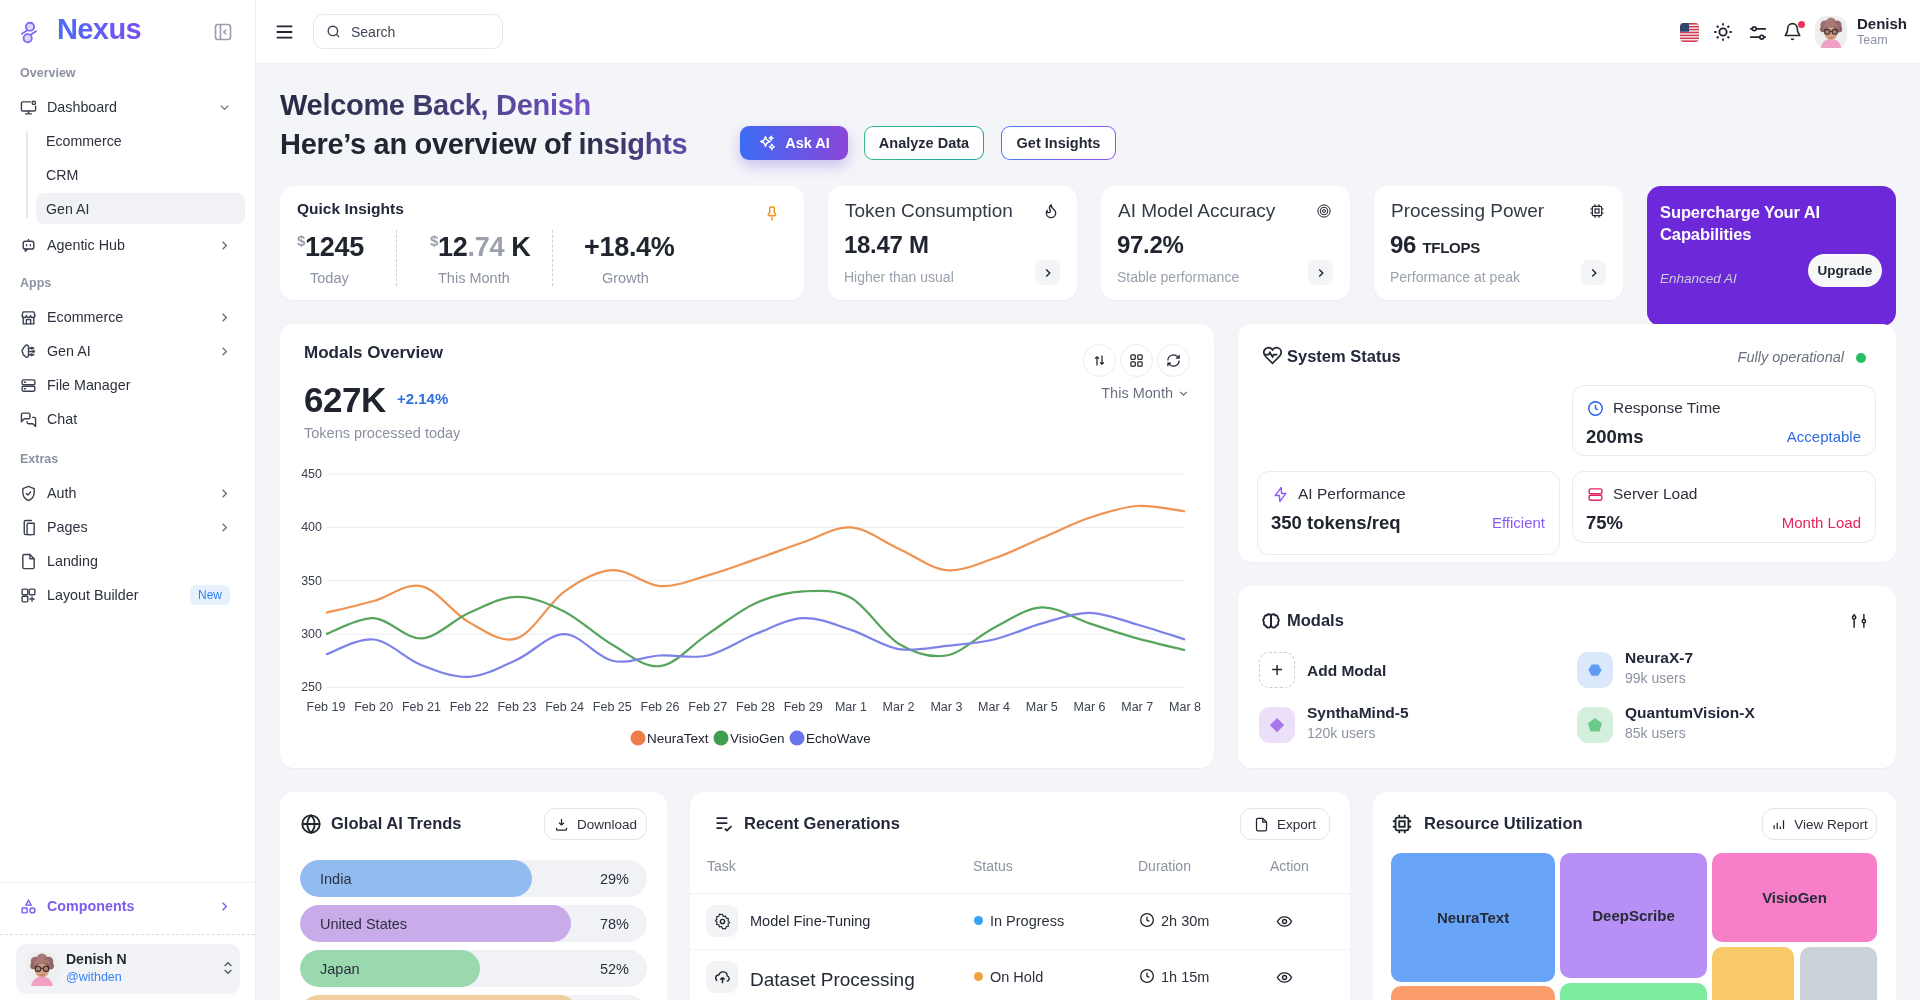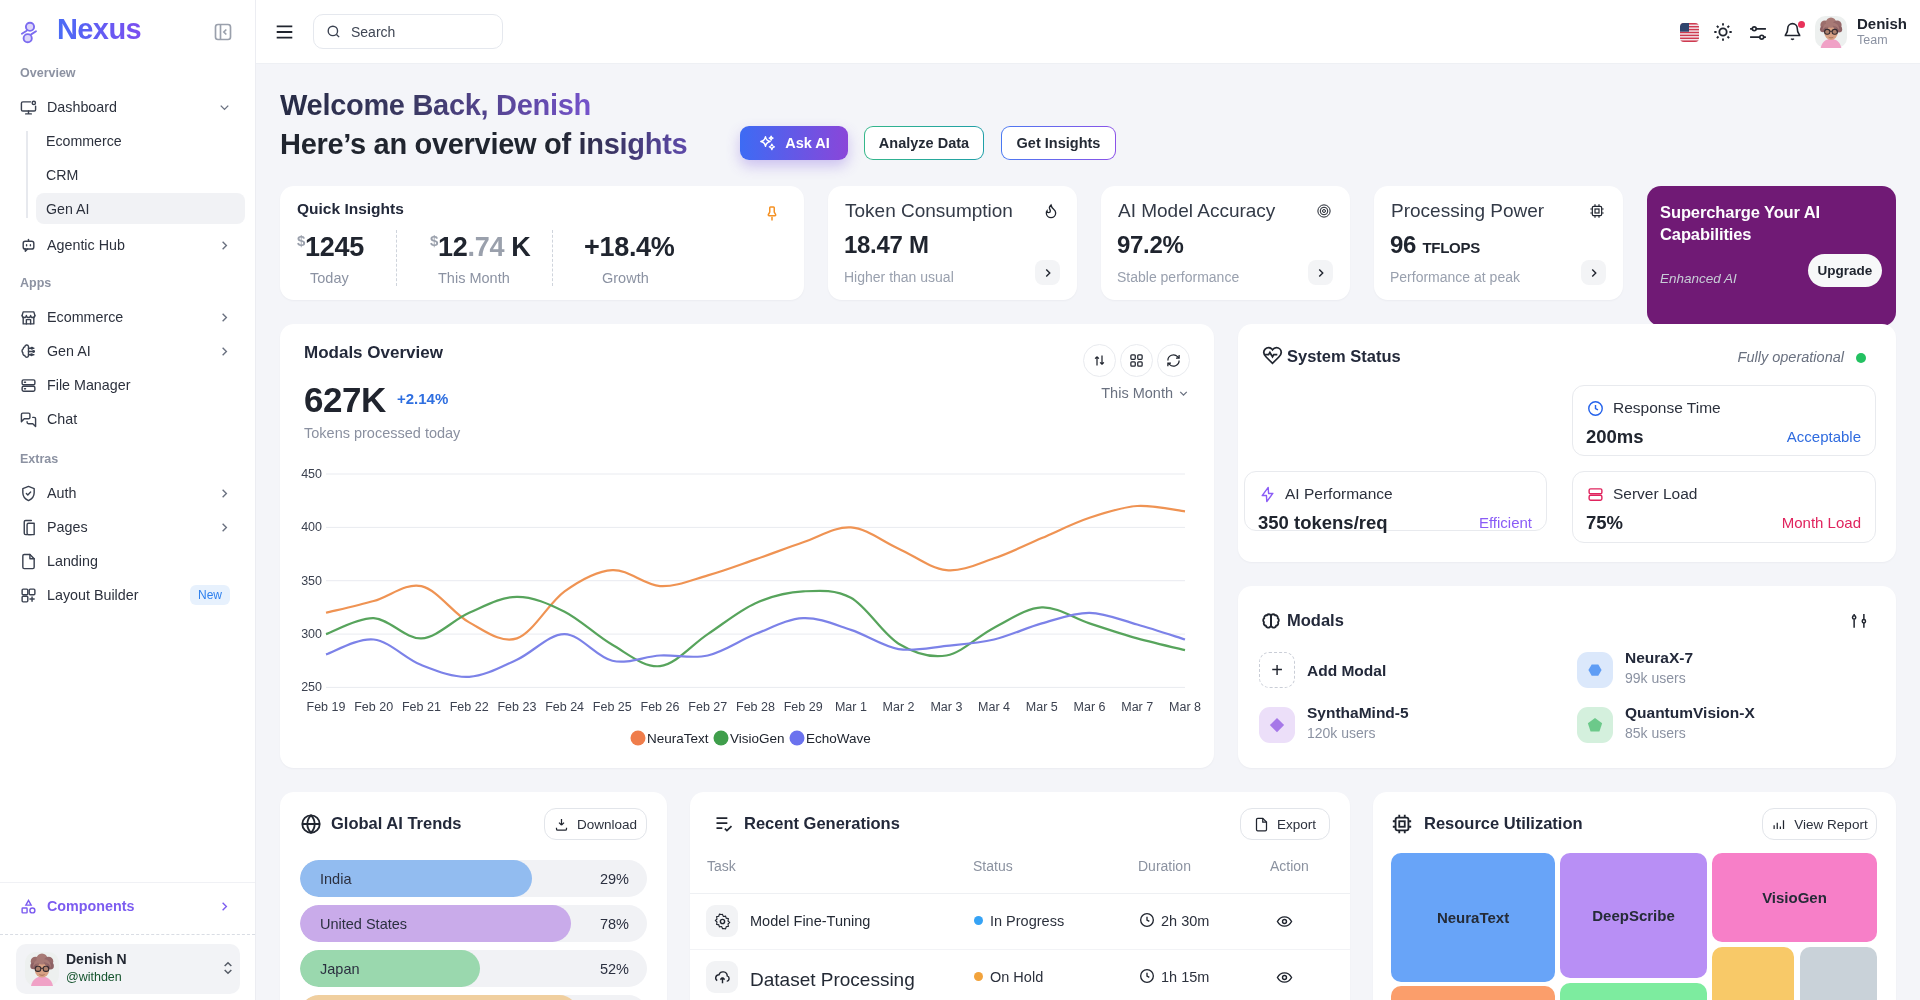--- a/index.html
+++ b/index.html
@@ -203,21 +203,21 @@
     <circle cx="23.5" cy="9.5" r="4.8" fill="#96696a"></circle>
     <circle cx="25.5" cy="14" r="3.4" fill="#8d6164"></circle>
     <circle cx="8.5" cy="14" r="3.2" fill="#8d6164"></circle>
     <path d="M8 16c0-6 3-9 9-9s9 3 9 9c-1-3-3-5-5.5-5.5C17 10 13 10.5 11 12c-1.5 1.1-2.6 2.4-3 4z" fill="#a87a76"></path>
     <rect x="10.2" y="14.2" width="5.6" height="5.2" rx="2.4" fill="rgba(45,35,40,.25)" stroke="#352b30" stroke-width="1.1"></rect>
     <rect x="18.2" y="14.2" width="5.6" height="5.2" rx="2.4" fill="rgba(45,35,40,.25)" stroke="#352b30" stroke-width="1.1"></rect>
     <path d="M15.8 16.3h2.4" stroke="#352b30" stroke-width="1"></path>
     <path d="M14.5 22.5c1.5 1 3.5 1 5 0" stroke="#a9705a" stroke-width="1" fill="none"></path>
   </svg>
   <div class="abs" style="left:66px;top:951px;font-size:14px;font-weight:700;color:#232832;">Denish N</div>
-  <div class="abs" style="left:66px;top:970px;font-size:12.5px;color:#14532d;">@withden</div>
+  <div class="abs" style="left:66px;top:970px;font-size:12.5px;color:#3b82f6;">@withden</div>
   <svg class="abs" style="left:220px;top:960px" width="16" height="16" viewBox="0 0 24 24" fill="none" stroke="#555b66" stroke-width="2.2">
       <path d="M7 9l5-5 5 5M7 15l5 5 5-5"></path>
     </svg>
 </div>
 
 <div id="header">
   <svg class="abs" style="left:20px;top:25px" width="17" height="14" viewBox="0 0 24 19" fill="none" stroke="#20252f" stroke-width="2.6">
       <path d="M1 1.5h22M1 9.5h22M1 17.5h22"></path>
     </svg>
   <div class="abs" style="left:57px;top:14px;width:190px;height:35px;border:1px solid #e5e8ee;border-radius:10px;background:#fff;display:flex;align-items:center;">
@@ -356,21 +356,21 @@
     </svg>
   <div class="sval">96 <span style="font-size:15px;">TFLOPS</span></div>
   <div class="ssub">Performance at peak</div>
   <div class="schev">
       <svg width="14" height="14" viewBox="0 0 24 24" fill="none" stroke="#20252f" stroke-width="2.4">
         <path d="M9 6l6 6-6 6"></path>
       </svg>
     </div>
 </div>
 
-<div class="card" style="left:1647px;top:186px;width:249px;height:140px;background:#701a75;box-shadow:none;">
+<div class="card" style="left:1647px;top:186px;width:249px;height:140px;background:#6d28d9;box-shadow:none;">
   <div class="abs" style="left:13px;top:15px;font-size:16.5px;font-weight:700;color:#fdfdfe;line-height:22px;letter-spacing:-.1px;">Supercharge Your AI Capabilities</div>
   <div class="abs" style="left:13px;top:85px;font-size:13.5px;font-style:italic;color:#c7ccd6;">Enhanced AI</div>
   <div class="abs" style="left:161px;top:68px;width:74px;height:33px;background:#f7f8f9;border-radius:17px;display:flex;align-items:center;justify-content:center;font-size:13.5px;font-weight:700;color:#20252f;">Upgrade</div>
 </div>
 
 <div class="card" style="left:280px;top:324px;width:934px;height:444px;">
   <div class="abs" style="left:24px;top:19px;font-size:17px;font-weight:700;color:#23293a;">Modals Overview</div>
   <div class="abs" style="left:24px;top:56px;font-size:35px;font-weight:700;color:#20242e;letter-spacing:-.5px;">627K</div>
   <div class="abs" style="left:117px;top:66px;font-size:15px;font-weight:700;color:#2f6fe0;">+2.14%</div>
   <div class="abs" style="left:24px;top:101px;font-size:14.5px;color:#8a90a0;">Tokens processed today</div>
@@ -457,21 +457,21 @@
   <div class="abs" style="right:30px;top:29px;width:10px;height:10px;border-radius:50%;background:#23c161;"></div>
 
   <div class="stbox" style="left:334px;top:61px;width:304px;height:71px;padding-left:30px;">
     <div class="l1"><svg width="17" height="17" viewBox="0 0 24 24" fill="none" stroke="#2563eb" stroke-width="2">
           <circle cx="12" cy="12" r="9.5"></circle>
           <path d="M12 7v5l3.5 2"></path>
         </svg>Response Time</div>
     <div class="v">200ms</div>
     <div class="tag" style="color:#2f6bdf;">Acceptable</div>
   </div>
-  <div class="stbox" style="left:6px;top:147px;width:303px;height:60px;">
+  <div class="stbox" style="left:19px;top:147px;width:303px;height:84px;">
     <div class="l1"><svg width="17" height="17" viewBox="0 0 24 24" fill="none" stroke="#8b5cf6" stroke-width="2" stroke-linejoin="round">
           <path d="M13 2L4.5 13.5h6L11 22l8.5-11.5h-6z"></path>
         </svg>AI Performance</div>
     <div class="v">350 tokens/req</div>
     <div class="tag" style="color:#8a5cf6;">Efficient</div>
   </div>
   <div class="stbox" style="left:334px;top:147px;width:304px;height:72px;">
     <div class="l1"><svg width="17" height="17" viewBox="0 0 24 24" fill="none" stroke="#e0245e" stroke-width="2">
           <rect x="3" y="4" width="18" height="7" rx="2"></rect>
           <rect x="3" y="13" width="18" height="7" rx="2"></rect>

